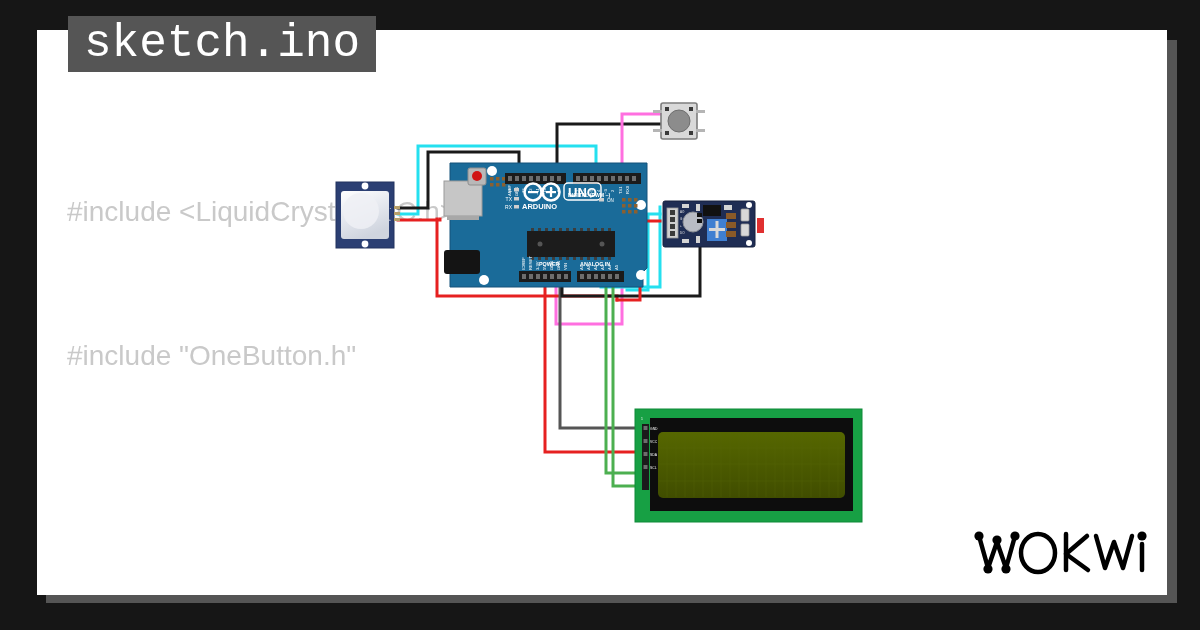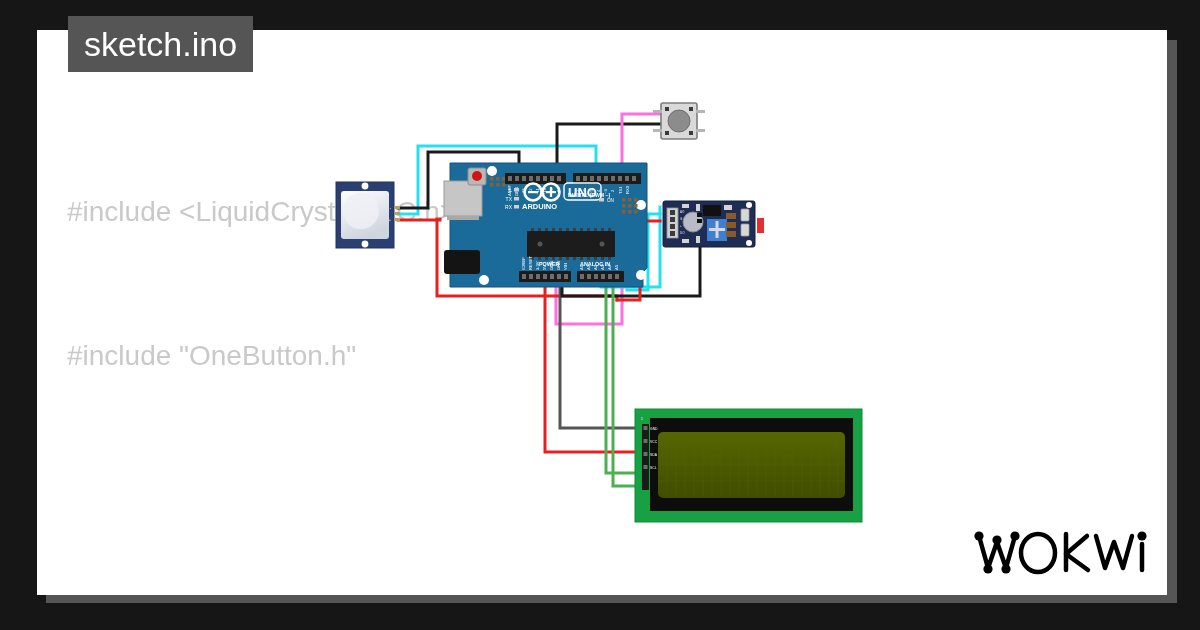--- a/index.html
+++ b/index.html
@@ -33,24 +33,24 @@
     white-space:pre;
     font-family:"Liberation Sans",sans-serif;
     letter-spacing:0px;
   }
   #code-layer div{height:48px;}
 
   
   #title-chip{
     position:absolute;left:68px;top:16px;
     background:#555555;color:#ffffff;
-    font-size:34px;line-height:56px;
+    font-size:46px;line-height:56px;
     padding:0 16px;
     z-index:40;
-    font-family:Liberation Sans, sans-serif;
+    font-family:Liberation Mono, monospace;
   }
 
   
   #diagram{
     position:absolute;left:0;top:0;width:1200px;height:630px;
     z-index:20;pointer-events:none;
   }
   #diagram *{pointer-events:auto;}
 
   

